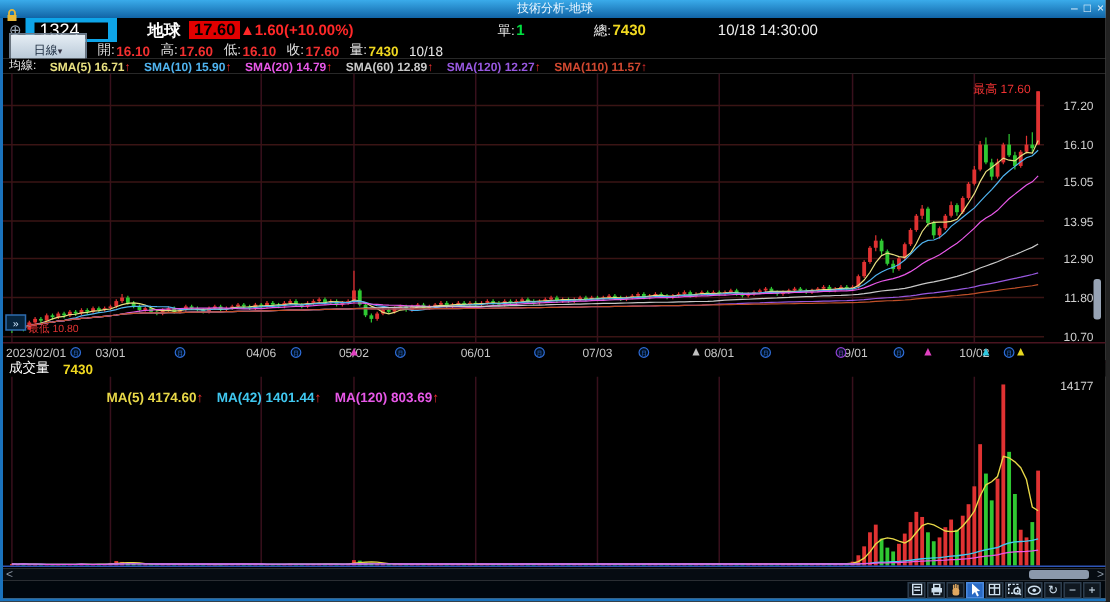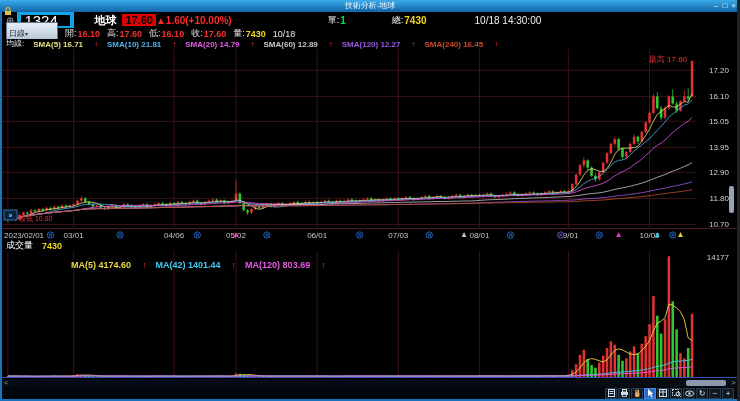--- a/index.html
+++ b/index.html
@@ -5,42 +5,42 @@
   html,body{margin:0;padding:0;background:#222;font-family:"Liberation Sans",sans-serif;}
   .window{position:relative;width:737px;height:401px;background:#a3a3a3;overflow:hidden;}
   .win-border{position:absolute;left:0;top:12px;width:740px;height:389px;border:2px solid #1a72bc;border-top:none;box-sizing:border-box;pointer-events:none;z-index:50;}
   .titlebar{position:absolute;left:0;top:0;width:740px;height:12px;background:linear-gradient(#3aabea,#1164a6);display:flex;align-items:center;z-index:40;}
   .titlebar .title{position:absolute;left:0;right:0;text-align:center;color:#eaf6ff;font-size:8px;line-height:12px;}
   .win-btns{position:absolute;right:4px;top:0;height:12px;display:flex;gap:4px;align-items:center;z-index:41;}
   .win-btns span{color:#eaf6ff;font-size:8px;line-height:10px;cursor:default;}
   .lock{position:absolute;left:4px;top:2px;}
   .hdr{position:absolute;left:2px;top:12px;width:736px;height:16px;background:#000;display:flex;align-items:center;padding:0 4px;box-sizing:border-box;}
   .hdr .plus-ic{color:#9aa8b6;font-size:10px;margin-right:3px;}
-  .hdr input{width:46px;height:11px;background:#000;border:4px solid #0ea5e9;color:#fff;font-size:15px;padding:0 0 0 3px;font-family:inherit;}
+  .hdr input{width:46px;height:11px;background:#000;border:6px solid #0ea5e9;color:#fff;font-size:12px;padding:0 0 0 3px;font-family:inherit;}
   .hdr .name{color:#fff;font-size:11px;font-weight:bold;margin-left:20px;}
   .hdr .price{background:#e10000;color:#000;font-size:11px;font-weight:bold;padding:0 3px;margin-left:6px;}
   .hdr .chg{color:#ff2828;font-size:10px;font-weight:bold;}
   .hdr .lab{color:#e8e8e8;font-size:9px;}
   .hdr .g-unit{margin-left:96px;}
   .hdr .v-green{color:#00e040;font-size:10px;font-weight:bold;}
   .hdr .g-total{margin-left:46px;}
   .v-yellow{color:#f0d820;font-weight:bold;}
   .hdr .v-yellow{font-size:10px;}
   .hdr .time{color:#f0f0f0;font-size:10px;margin-left:48px;text-align:center;}
   .tbar{position:absolute;left:2px;top:28px;width:736px;height:11px;background:#000;display:flex;align-items:center;padding:0 4px;box-sizing:border-box;gap:7px;}
-  .sel{width:52px;height:10px;background:linear-gradient(#e6eef5,#a9bccd);border:1px solid #68788a;color:#16263a;font-size:8px;display:flex;align-items:center;justify-content:flex-start;padding:11px 2px;box-sizing:border-box;}
+  .sel{width:52px;height:10px;background:linear-gradient(#e6eef5,#a9bccd);border:1px solid #68788a;color:#16263a;font-size:8px;display:flex;align-items:center;justify-content:center;padding:11px 2px;box-sizing:border-box;}
   .sel .arr{font-size:6px;color:#334;}
   .tbar .lab{color:#e0e0e0;font-size:9px;}
   .tbar .vr{color:#f23030;font-size:9px;font-weight:bold;}
   .tbar .vy{color:#f0d820;font-size:9px;font-weight:bold;}
   .tbar .vd{color:#e8e8e8;font-size:9px;text-align:center;}
   .pair{display:flex;gap:1px;align-items:center;}
   .legend{position:absolute;left:2px;top:39px;width:736px;height:10px;background:#000;display:flex;align-items:flex-end;padding:0 4px;box-sizing:border-box;gap:9px;font-size:8px;white-space:nowrap;}
   .legend .pre{color:#e8e8e8;}
-  .ma-item{display:flex;gap:11px;font-weight:bold;margin-top:38px;}
+  .ma-item{display:flex;gap:0;font-weight:bold;margin-top:38px;}
   .up{color:#f23030;font-weight:bold;}
   #chart-svg{position:absolute;left:2px;top:49px;background:#000;font-family:"Liberation Sans",sans-serif;}
   .vol-legend{position:absolute;left:2px;top:240px;width:736px;height:11px;background:#000;display:flex;align-items:center;padding:0 4px;box-sizing:border-box;gap:9px;font-size:9px;white-space:nowrap;z-index:10;}
   .vol-legend .t{color:#fff;}
   .hscroll{position:absolute;left:2px;top:379px;width:736px;height:8px;background:#060c12;z-index:11;}
   .hscroll .la,.hscroll .ra{position:absolute;top:0;color:#8e9aa8;font-size:8px;line-height:8px;cursor:default;}
   .hscroll .la{left:2px;} .hscroll .ra{right:2px;}
   .hscroll .thumb{position:absolute;right:12px;top:1px;width:40px;height:6px;background:#8painted;background:#8b99ac;border-radius:2px;}
   .vthumb{position:absolute;right:3px;top:186px;width:5px;height:27px;background:#97a3b4;border-radius:2px;z-index:12;}
   .bbar{position:absolute;left:2px;top:387px;width:736px;height:12px;background:#01070d;display:flex;justify-content:flex-end;align-items:center;gap:1px;padding-right:4px;box-sizing:border-box;z-index:12;}
@@ -113,37 +113,37 @@
     <span class="vd">10/18</span>
   </div>
 
   <div class="legend">
     <span class="pre">均線:</span>
     <span class="ma-item">
         <span style="color: rgb(232, 224, 128);">SMA(5) 16.71</span>
         <span class="up">↑</span>
       </span>
     <span class="ma-item">
-        <span style="color: rgb(80, 180, 240);">SMA(10) 21.81</span>
+        <span style="color: rgb(80, 180, 240);">SMA(10) 15.90</span>
         <span class="up">↑</span>
       </span>
     <span class="ma-item">
         <span style="color: rgb(232, 88, 232);">SMA(20) 14.79</span>
         <span class="up">↑</span>
       </span>
     <span class="ma-item">
         <span style="color: rgb(200, 200, 200);">SMA(60) 12.89</span>
         <span class="up">↑</span>
       </span>
     <span class="ma-item">
         <span style="color: rgb(152, 88, 224);">SMA(120) 12.27</span>
         <span class="up">↑</span>
       </span>
     <span class="ma-item">
-        <span style="color: rgb(208, 72, 48);">SMA(240) 16.45</span>
+        <span style="color: rgb(208, 72, 48);">SMA(110) 11.57</span>
         <span class="up">↑</span>
       </span>
   </div>
 
   <svg id="chart-svg" width="736" height="330">
       <line x1="5.932584269662922" y1="0" x2="5.932584269662922" y2="179" stroke="#38101c" stroke-width="1"></line>
       <line x1="5.932584269662922" y1="202" x2="5.932584269662922" y2="328" stroke="#38101c" stroke-width="1"></line>
       <text x="2" y="189" fill="#c8c8c8" font-size="8" text-anchor="start">2023/02/01</text>
       <line x1="71.64044943820225" y1="0" x2="71.64044943820225" y2="179" stroke="#38101c" stroke-width="1"></line>
       <line x1="71.64044943820225" y1="202" x2="71.64044943820225" y2="328" stroke="#38101c" stroke-width="1"></line>

